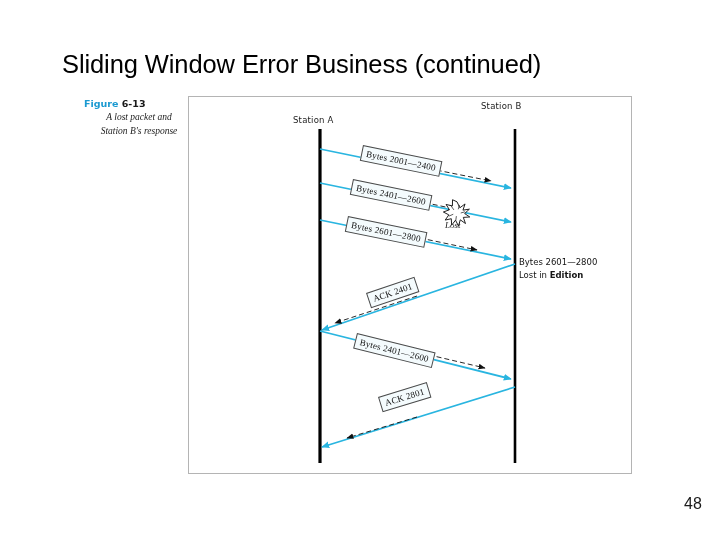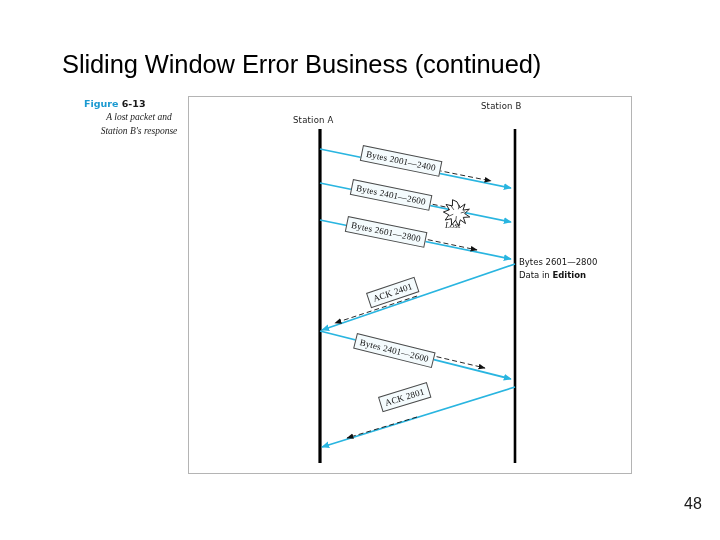--- a/index.html
+++ b/index.html
@@ -239,19 +239,19 @@
   <div class="msg-label" style="left:164px; top:82px;  transform: rotate(11.5deg);">Bytes 2401—2600</div>
   <div class="msg-label" style="left:159px; top:119px; transform: rotate(11.5deg);">Bytes 2601—2800</div>
   <div class="msg-label" style="left:177px; top:196px; transform: rotate(-18.5deg);">ACK 2401</div>
   <div class="msg-label" style="left:168px; top:236px; transform: rotate(14deg);">Bytes 2401—2600</div>
   <div class="msg-label" style="left:189px; top:300px; transform: rotate(-17deg);">ACK 2801</div>
 
   <div id="lost-label">Lost</div>
 
   <div id="buffer-note">
     <div>Bytes 2601—2800</div>
-    <div><span>Data in </span><span class="bold">Edition</span></div>
+    <div><span>Lost in </span><span class="bold">Edition</span></div>
   </div>
 </div>
 
 <div id="footer">
   <div id="page-number">48</div>
 </div>
 
 </body></html>

